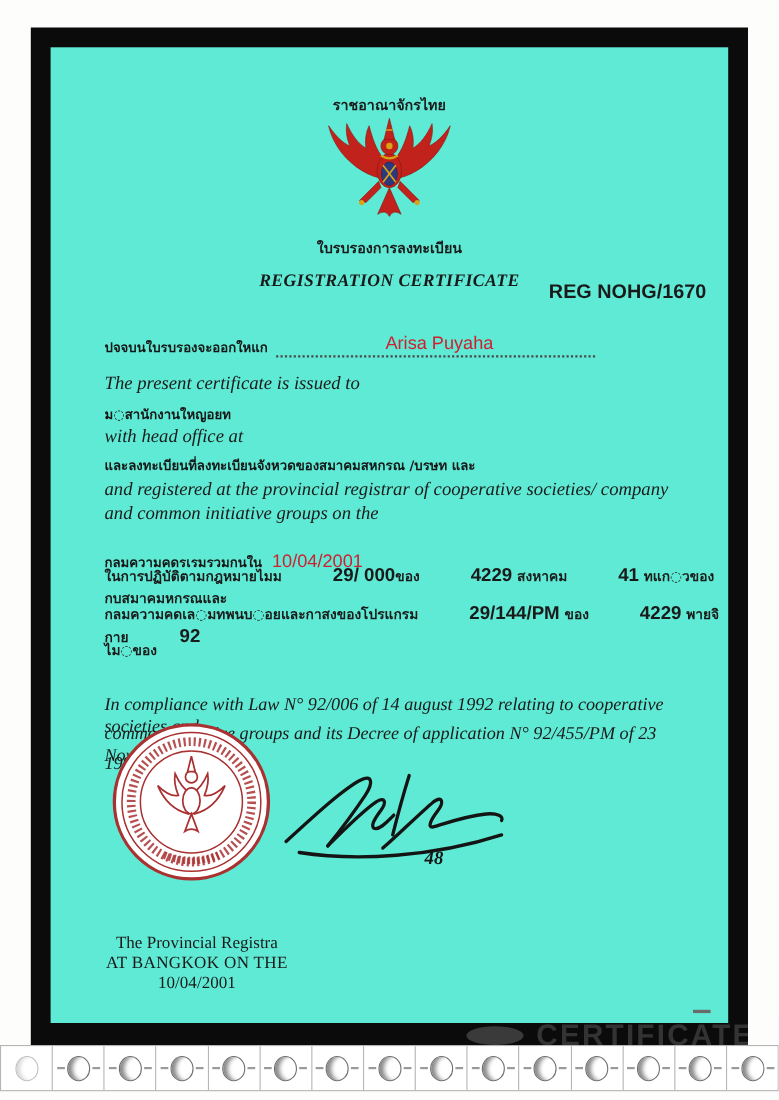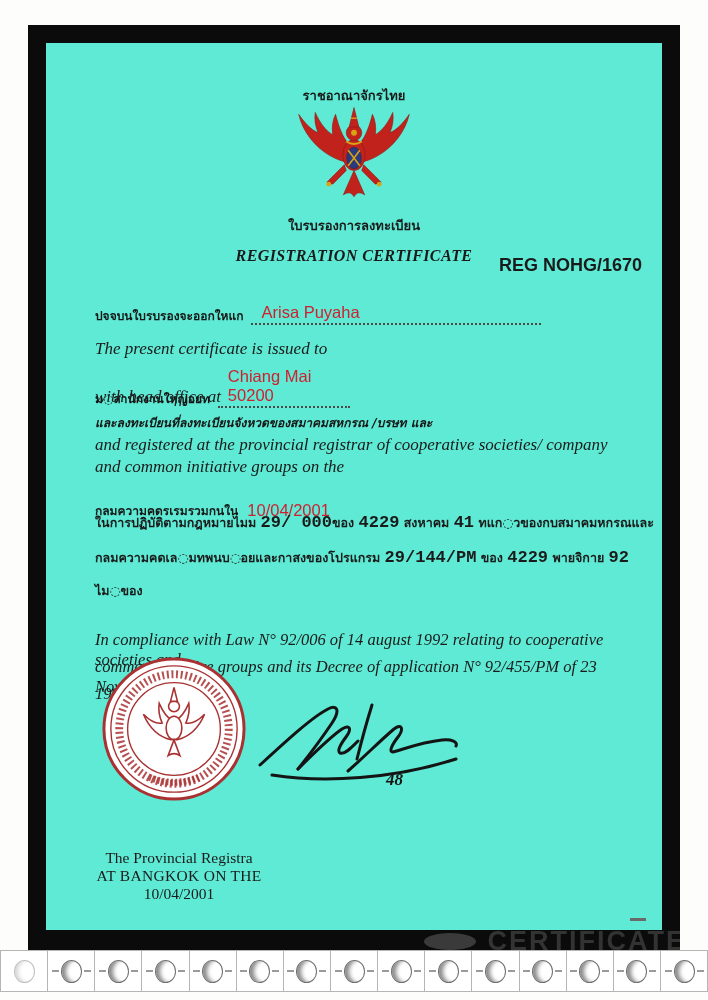--- a/index.html
+++ b/index.html
@@ -23,35 +23,35 @@
   .title-th { top:172px; font-family:"DejaVu Sans",sans-serif; font-weight:bold; font-size:13px; }
   .title-en { top:188px; font-weight:bold; font-style:italic; font-size:16px; letter-spacing:.4px;margin-top:16px; }
   .regno   { top:212px; right:20px; font-family:"Liberation Sans",sans-serif; font-weight:bold; font-size:18px; }
 
   
   .row { left:49px; display:flex; align-items:flex-end; }
   .lbl-th { font-family:"DejaVu Sans",sans-serif; font-weight:bold; font-size:12px; color:#161616; }
   .italic-en { left:49px; font-style:italic; font-size:17px; }
   .value-line { display:inline-block; border-bottom:2px dotted #4a4a4a; margin-left:8px;
                 font-family:"Liberation Sans",sans-serif; font-size:16.5px; color:var(--value-red,#cf2030);
-                padding:0 4px 1px 10px; }
+                padding:0 4px 1px 10px;text-align:center; }
   .red { color:var(--value-red,#cf2030); font-family:"Liberation Sans",sans-serif; font-size:16.5px; }
 
   .r-issued { top:260px; }
   .r-issued .value-line { width:290px; }
   .l-issued-en { top:296px; }
   .r-office { top:324px; }
   .r-office .value-line { width:132px; }
   .l-office-en { top:344px; }
-  .l-registered-th { top:370px; left:49px;font-style:italic; }
+  .l-registered-th { top:370px; left:49px; }
   .l-reg-en1 { top:392px; }
   .l-reg-en2 { top:414px; }
   .r-date { top:458px; align-items:flex-end; gap:9px; }
   .law { left:49px; font-family:"DejaVu Sans",sans-serif; font-weight:600; font-size:12.5px; }
-  .law b { font-family:Liberation Mono, monospace; font-size:17px; font-weight:bold; }
+  .law b { font-family:Liberation Sans, sans-serif; font-size:17px; font-weight:bold;margin-left:42px; }
   .law1 { top:470px; } .law2 { top:505px; } .law3 { top:538px; }
   .comp { left:49px; font-style:italic; font-size:16.5px;margin-top:27px; }
   .c1 { top:560px; } .c2 { top:587px; } .c3 { top:614px; }
 
   .seal { top:612px; left:54px; width:148px; height:148px; }
   .sig  { top:642px; left:198px; width:240px; height:115px; }
 
   .registrar { top:806px; left:18px; width:230px; text-align:center; font-size:15.5px; }
   .registrar .rt { }
   .registrar .rl { letter-spacing:.3px; }
@@ -107,21 +107,20 @@
       <div class="abs regno">REG NOHG/1670</div>
 
       <div class="abs row r-issued">
         <span class="lbl-th">ปจจบนใบรบรองจะออกใหแก</span>
         <span class="value-line">Arisa Puyaha</span>
       </div>
       <div class="abs italic-en l-issued-en">The present certificate is issued to</div>
 
       <div class="abs row r-office">
         <span class="lbl-th">ม◌สานักงานใหญอยท</span>
-        <span class="value-line">Chiang Mai 50200</span>
       </div>
       <div class="abs italic-en l-office-en">with head office at</div>
 
       <div class="abs lbl-th l-registered-th">และลงทะเบียนที่ลงทะเบียนจังหวดของสมาคมสหกรณ /บรษท และ</div>
       <div class="abs italic-en l-reg-en1">and registered at the provincial registrar of cooperative societies/ company</div>
       <div class="abs italic-en l-reg-en2">and common initiative groups on the</div>
 
       <div class="abs row r-date">
         <span class="lbl-th">กลมความคดรเรมรวมกนใน</span>
         <span class="red">10/04/2001</span>

